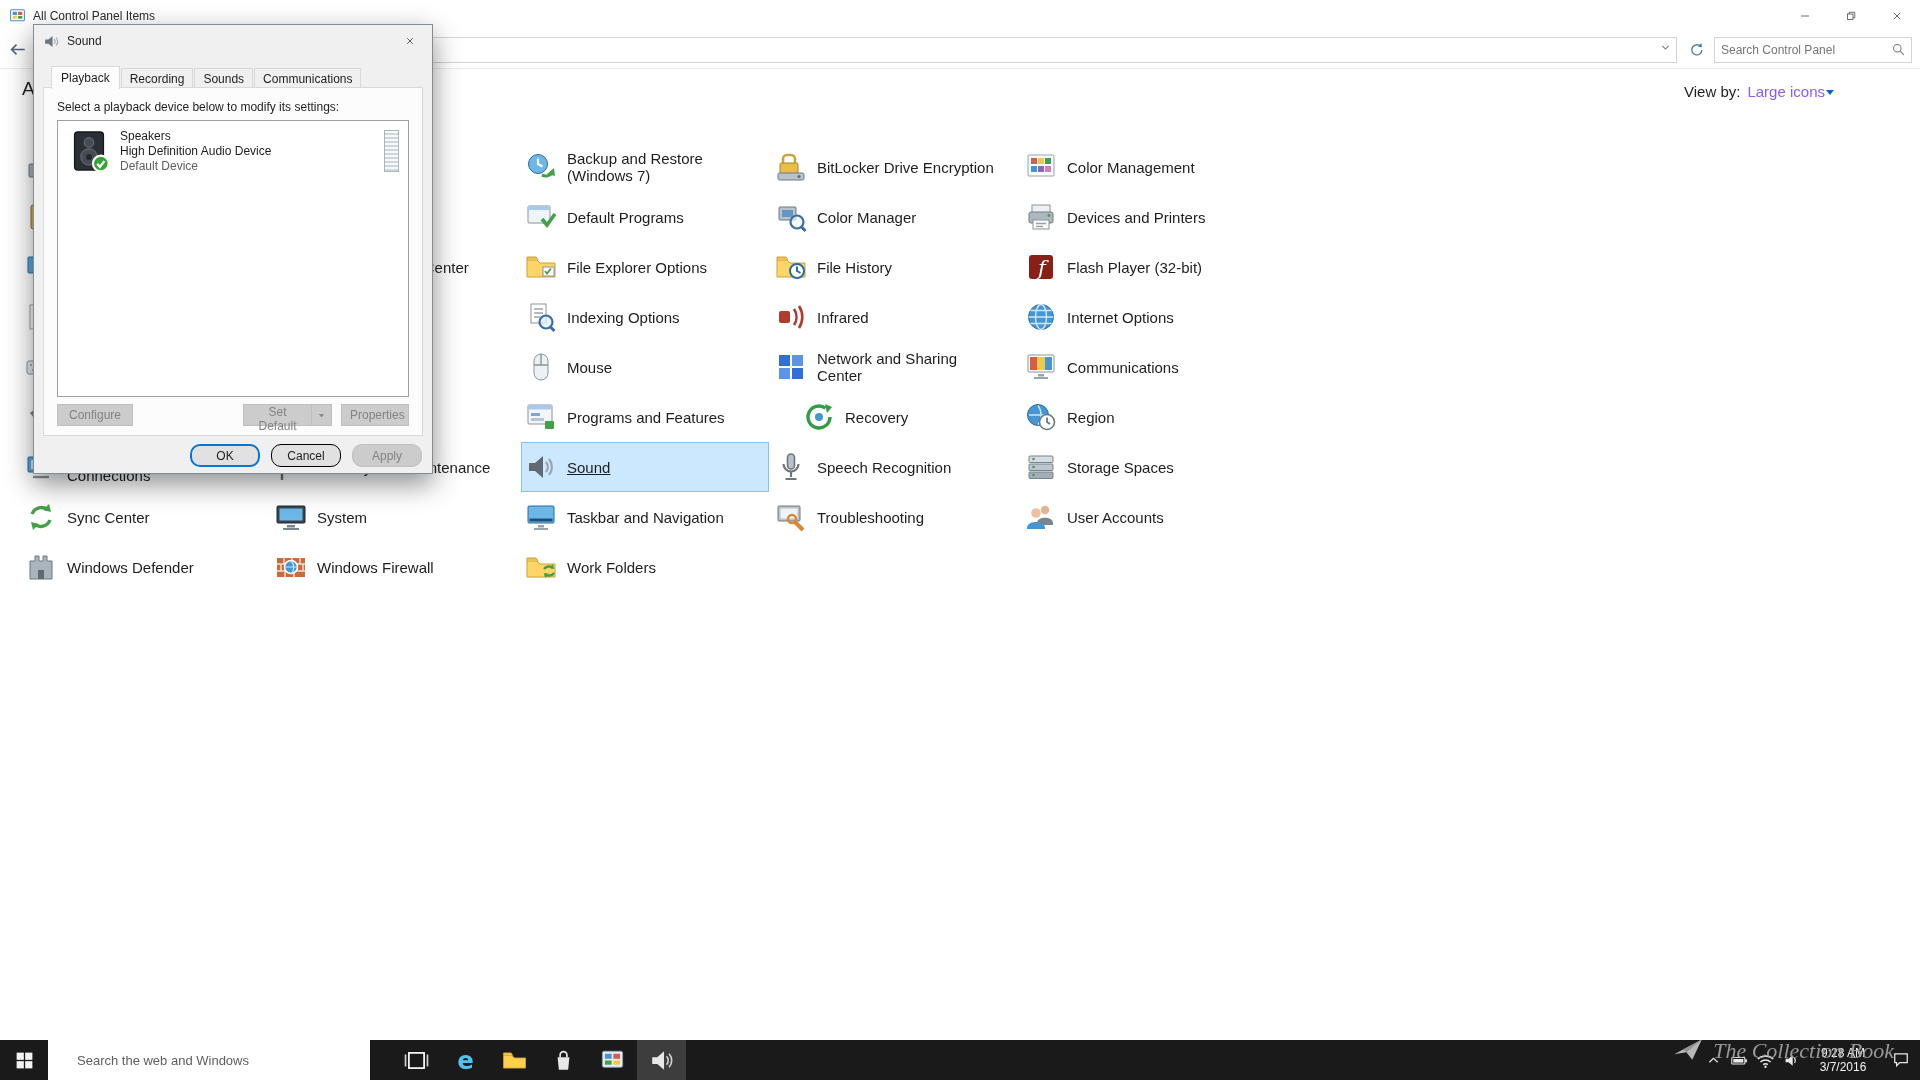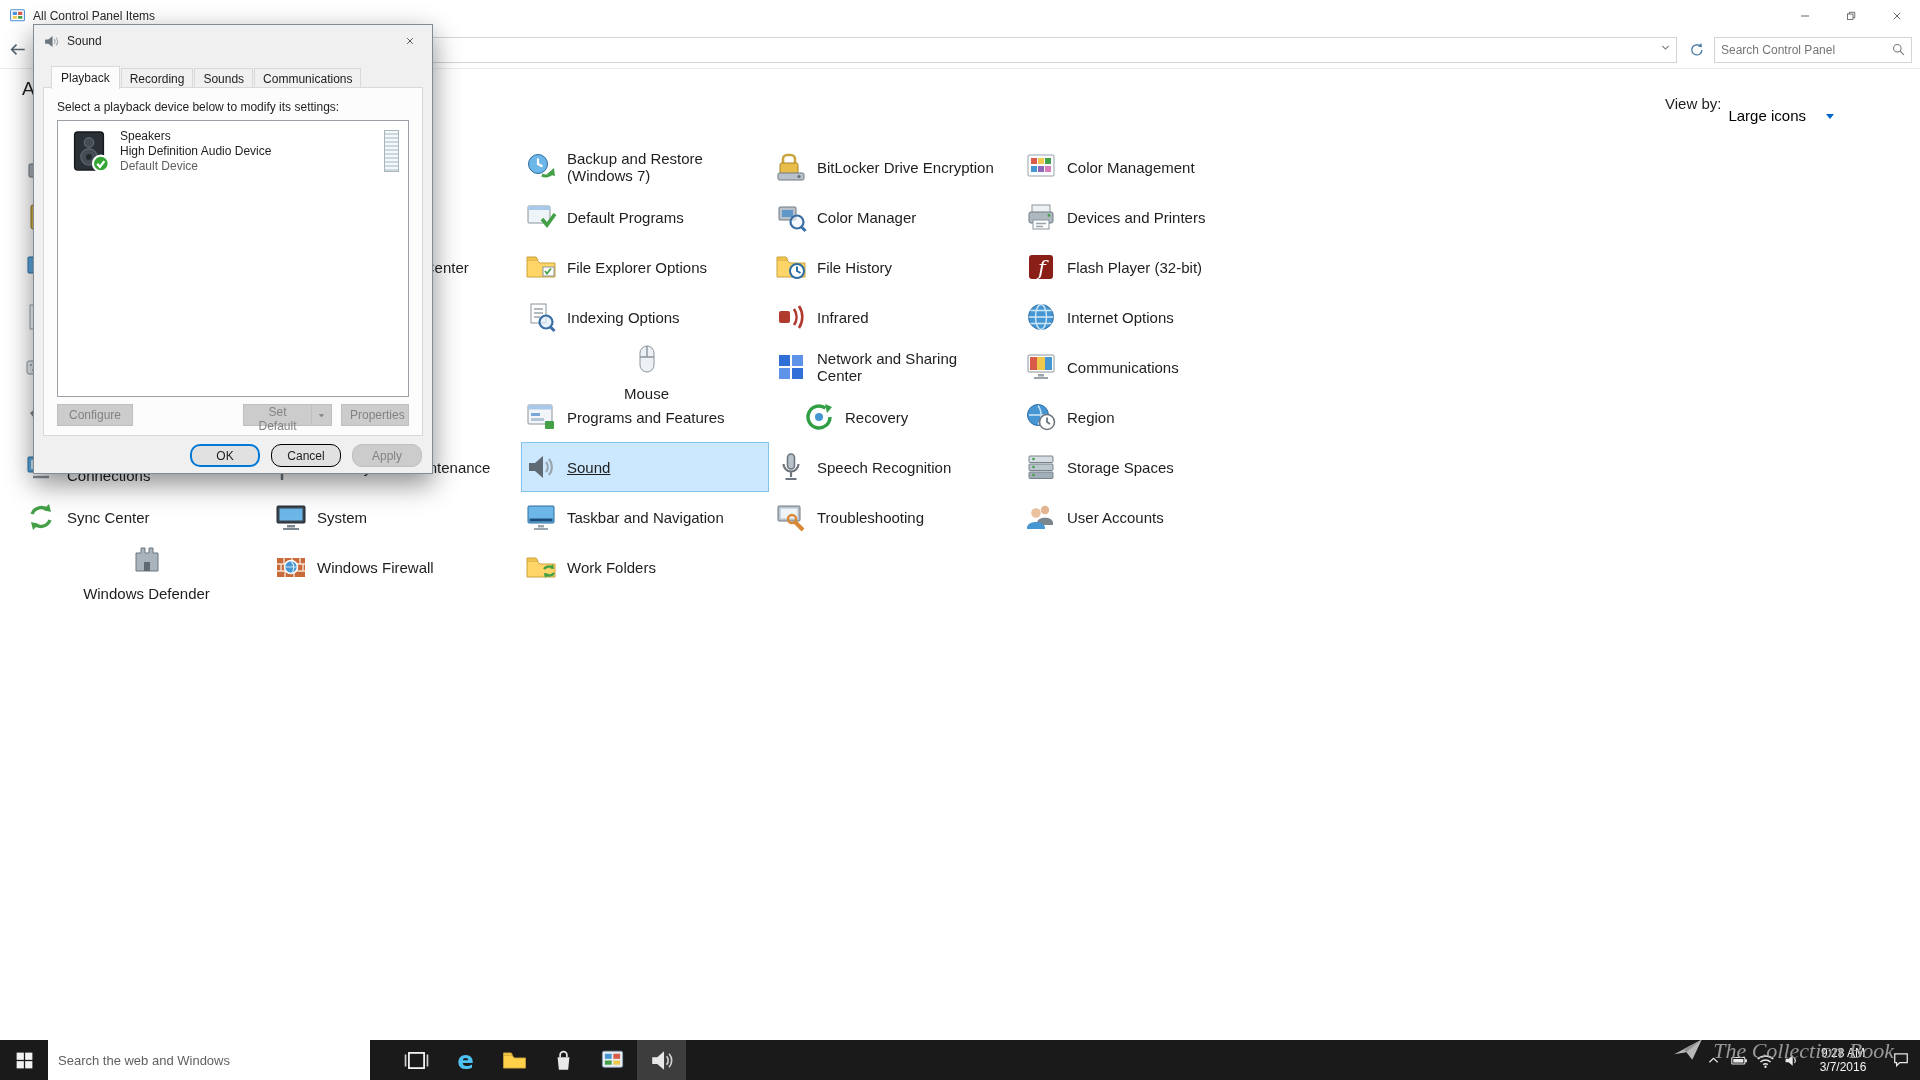--- a/index.html
+++ b/index.html
@@ -22,21 +22,21 @@
     align-items:center;justify-content:flex-end;padding-right:2px;box-sizing:border-box;}
   .searchbox{width:198px;height:26px;border:1px solid #d4d4d4;background:#fff;display:flex;
     align-items:center;box-sizing:border-box;}
   .searchbox input{flex:1;min-width:0;border:none;outline:none;background:transparent;
     font-family:inherit;font-size:12px;padding:0 6px;color:#333;}
   .searchbox input::placeholder{color:#767676;}
   .search-ico{width:26px;display:flex;justify-content:center;}
 
   .heading{position:absolute;left:22px;top:78px;font-size:19px;color:#1e1e1e;}
   .viewby{position:absolute;right:86px;top:83px;font-size:15px;display:flex;align-items:center;gap:7px;}
-  .viewby-value{color:#000000;display:flex;align-items:center;gap:20px;margin-top:24px;}
+  .viewby-value{color:#8b5cf6;display:flex;align-items:center;gap:1px;}
   .caret{width:0;height:0;border-left:4px solid transparent;border-right:4px solid transparent;
     border-top:5px solid #0066cc;margin-top:2px;}
 
   
   #grid{position:absolute;inset:0;}
   .cp-item{position:absolute;width:246px;height:48px;display:flex;align-items:center;gap:10px;
     padding-left:3px;box-sizing:border-box;cursor:default;}
   .cp-item.selected{background:#cce8ff;outline:1px solid #84c3ee;}
   .cp-icon{width:32px;height:32px;flex:0 0 32px;display:flex;}
   .cp-label{font-size:15px;line-height:17px;max-width:198px;white-space:pre-line;}
@@ -75,21 +75,21 @@
   .split-btn .drop{width:21px;padding:0;display:flex;align-items:center;justify-content:center;}
   .properties{width:68px;}
   .dlg-footer{position:absolute;right:10px;bottom:6px;display:flex;gap:11px;}
   .dlg-footer .btn{width:70px;height:23px;border-radius:10px;}
   .default-btn{border:2px solid #0078d7;}
 
   
   .taskbar{position:absolute;left:0;right:0;bottom:0;height:40px;background:#1a1a1a;display:flex;
     align-items:stretch;z-index:100;}
   .start{width:48px;display:flex;align-items:center;justify-content:center;}
-  .tb-search{width:322px;background:#fff;display:flex;align-items:center;padding-left:10px;
+  .tb-search{width:322px;background:#fff;display:flex;align-items:center;padding-left:29px;
     font-size:13px;color:#5f5f5f;box-sizing:border-box;}
   #tb-icons{display:flex;margin-left:22px;}
   .tb-slot{width:49px;display:flex;align-items:center;justify-content:center;}
   .tb-slot.active{background:#3d3d3d;}
   .tray{margin-left:auto;display:flex;align-items:center;}
   .tray-ico{width:26px;height:40px;display:flex;align-items:center;justify-content:center;}
   .clock{width:78px;text-align:center;font-size:12px;line-height:14px;color:#f2f2f2;}
   .action{width:38px;}
 
   
@@ -362,21 +362,21 @@
         </div>
         <div class="cp-item" style="left: 22px; top: 343px;">
           <span class="cp-icon">
             <svg viewBox="0 0 32 32" width="32" height="32">
               <rect x="2" y="10" width="28" height="13" rx="2" fill="#e3e8ec" stroke="#8a949c"></rect>
               <path d="M5 14h2M9 14h2M13 14h2M17 14h2M21 14h2M25 14h2M7 19h18" stroke="#8a949c" stroke-width="1.6"></path>
             </svg>
           </span>
           <span class="cp-label">Keyboard</span>
         </div>
-        <div class="cp-item" style="left: 522px; top: 343px; flex-direction: column;">
+        <div class="cp-item" style="left: 522px; top: 343px;">
           <span class="cp-icon">
             <svg viewBox="0 0 32 32" width="32" height="32">
               <rect x="9" y="3" width="14" height="26" rx="7" fill="#eef1f4" stroke="#8a949c"></rect>
               <path d="M16 3v11M9 14h14" stroke="#8a949c" stroke-width="1.4" fill="none"></path>
             </svg>
           </span>
           <span class="cp-label">Mouse</span>
         </div>
         <div class="cp-item" style="left: 772px; top: 343px;">
           <span class="cp-icon">
@@ -545,21 +545,21 @@
           <span class="cp-icon">
             <svg viewBox="0 0 32 32" width="32" height="32">
               <circle cx="20" cy="9" r="4.2" fill="#e3b491"></circle>
               <path d="M12 22c0-7 16-7 16 0v2H12z" fill="#7b858d"></path>
               <circle cx="11" cy="12" r="4.8" fill="#eac2a0"></circle>
               <path d="M2 27c0-8 18-8 18 0v1H2z" fill="#4596d3"></path>
             </svg>
           </span>
           <span class="cp-label">User Accounts</span>
         </div>
-        <div class="cp-item" style="left: 22px; top: 543px; flex-direction: column;">
+        <div class="cp-item" style="left: 22px; top: 543px;">
           <span class="cp-icon">
             <svg viewBox="0 0 32 32" width="32" height="32">
               <path d="M5 28V10h5V5h4v5h4V5h4v5h5v18z" fill="#aab4bc" stroke="#6d767e"></path>
               <rect x="13" y="19" width="6" height="9" fill="#5f6a73"></rect>
             </svg>
           </span>
           <span class="cp-label">Windows Defender</span>
         </div>
         <div class="cp-item" style="left: 272px; top: 543px;">
           <span class="cp-icon">

